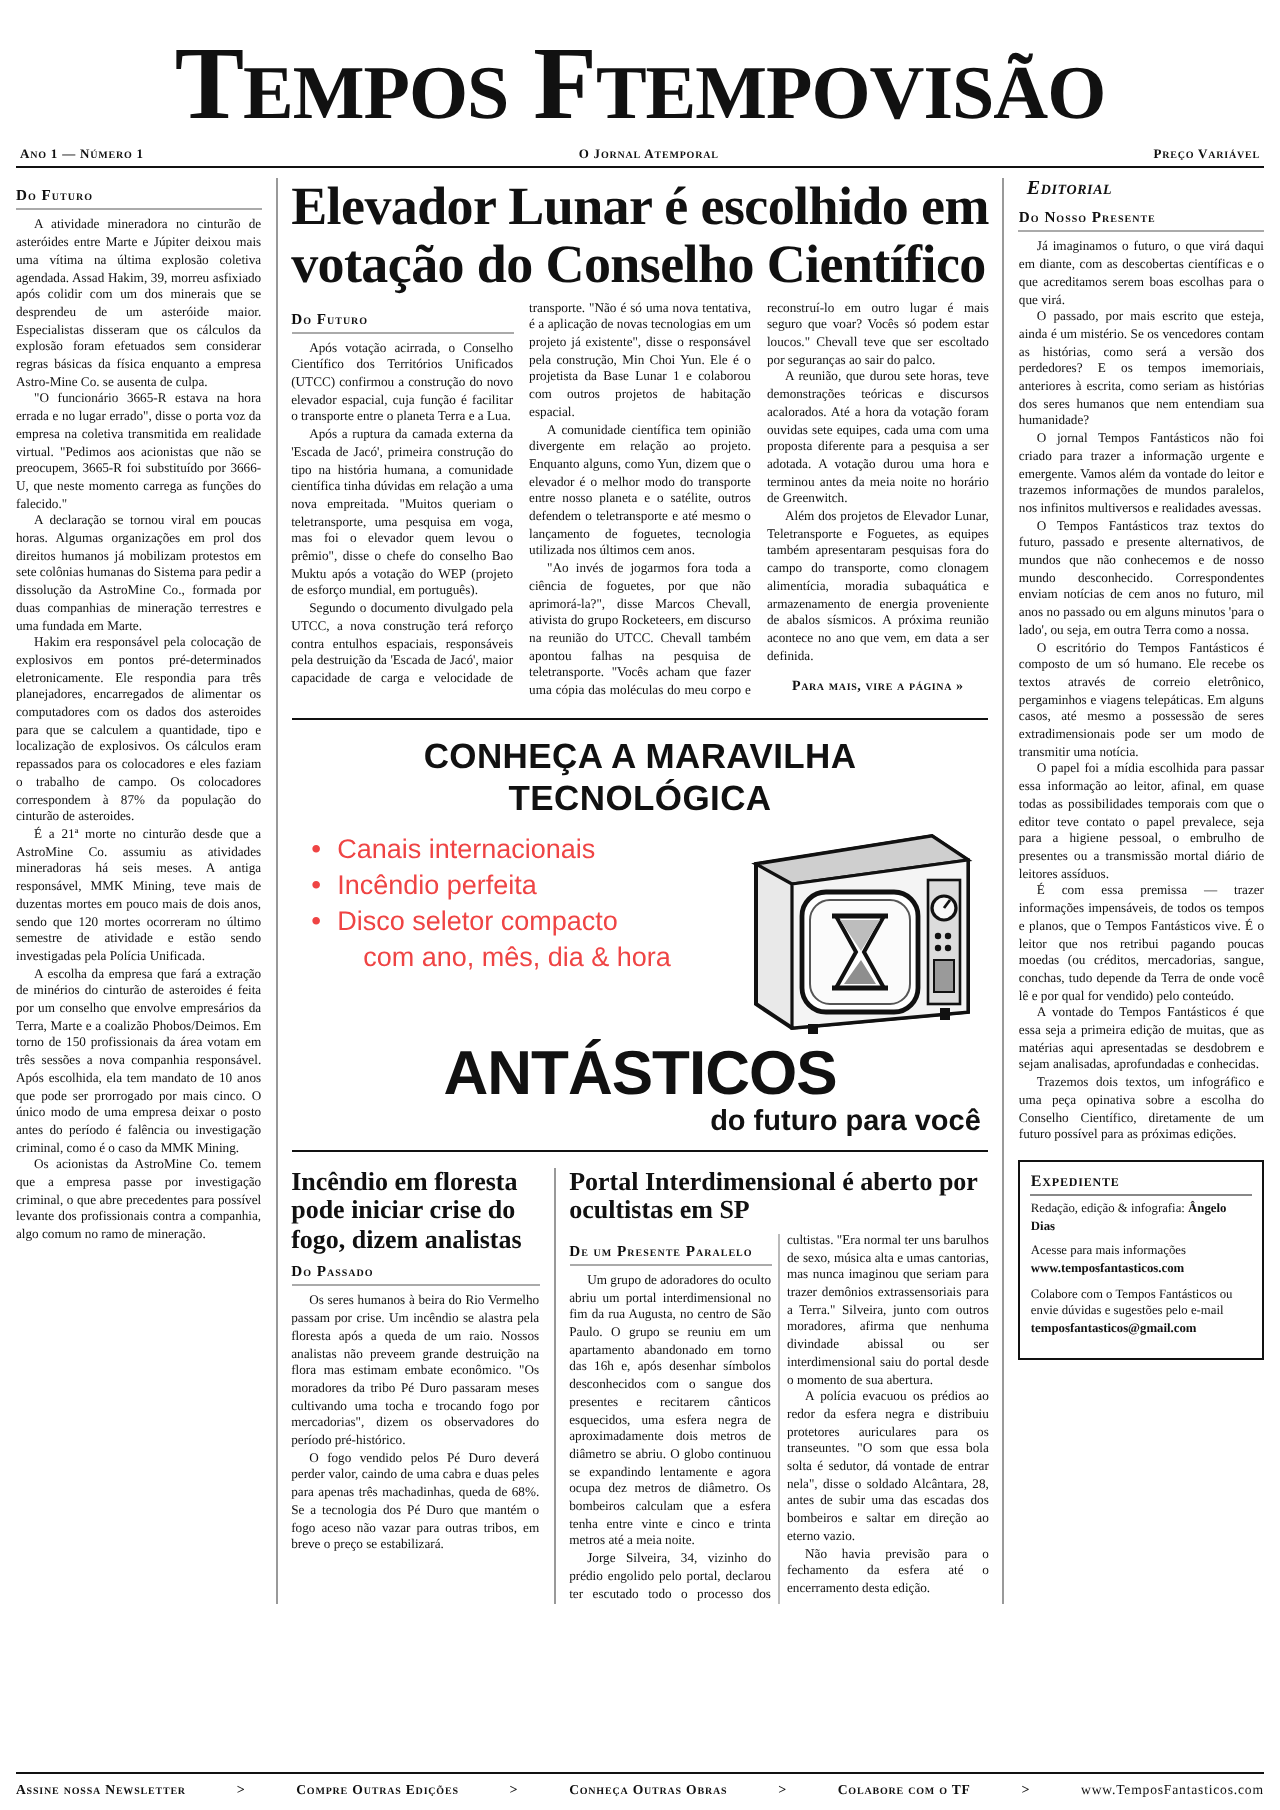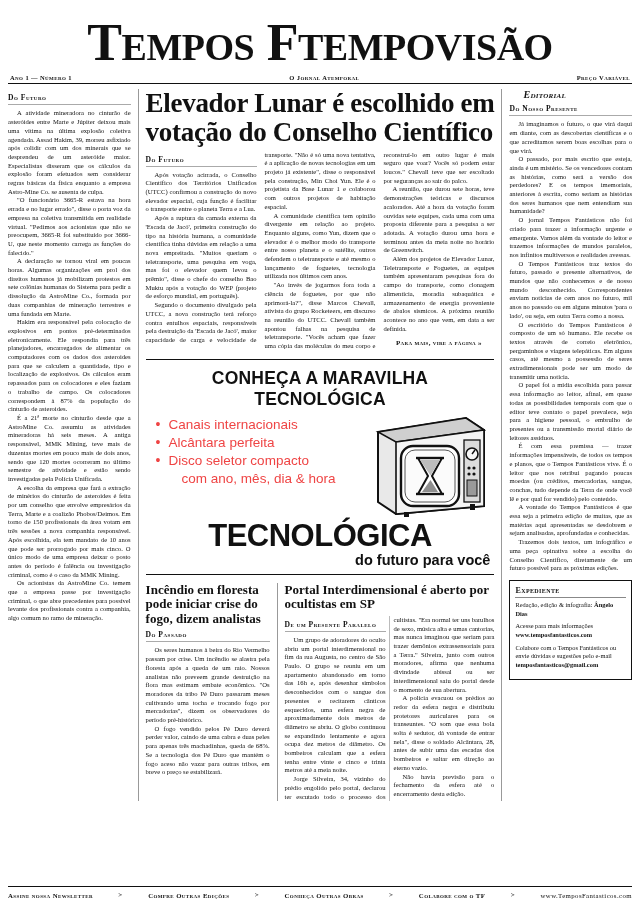--- a/index.html
+++ b/index.html
@@ -103,21 +103,21 @@
     letter-spacing:-0.5px; margin-top:-4px;
   }
   .ad-slogan {
     font-family:"Liberation Sans","DejaVu Sans",sans-serif;
     font-weight:700; font-size:14.5px; text-align:right; margin-top:-2px;
   }
 
   
   .editorial-kicker {
     font-style:italic; font-weight:700; font-variant:small-caps;
-    font-size:10px; letter-spacing:.3px; margin:0 0 1px 14px;
+    font-size:10px; letter-spacing:.3px; margin:0 0 1px 4px;
   }
   .h-editorial {
     font-style:italic; font-weight:700; font-size:12.6px; line-height:1.16; margin:0;
   }
   .expediente {
     border:1.1px solid #111; margin-top:7px; padding:5px 5px 6px 5px;
   }
   .expediente .ttl {
     font-variant:small-caps; font-weight:700; font-size:8px;
     letter-spacing:.4px; border-bottom:0.7px solid #888;
@@ -188,21 +188,21 @@
           <div class="jump">Para mais, vire a página »</div>
         </div>
       </div>
 
       <div class="ad">
         <div class="ad-title">CONHEÇA A MARAVILHA TECNOLÓGICA</div>
         <div class="ad-row">
           <div class="ad-left">
             <ul class="ad-bullets">
               <li>Canais internacionais</li>
-              <li>Alcântara perfeita</li>
+              <li>Incêndio perfeita</li>
               <li><span>Disco seletor compacto</span><span class="cont">com ano, mês, dia &amp; hora</span></li>
             </ul>
           </div>
           <div class="ad-tv">
             <svg viewBox="0 0 120 108" width="120" height="108" aria-hidden="true">
 
               <polygon points="8,22 96,8 114,20 114,96 26,104 8,92" fill="#e9e9e9" stroke="#111" stroke-width="2"></polygon>
               <polygon points="8,22 96,8 114,20 26,32" fill="#cfcfcf" stroke="#111" stroke-width="1.6"></polygon>
               <polygon points="26,32 114,20 114,96 26,104" fill="#f4f4f4" stroke="#111" stroke-width="1.6"></polygon>
 
@@ -222,21 +222,21 @@
               <circle cx="104" cy="58" r="1.6" fill="#111"></circle>
               <circle cx="99" cy="64" r="1.6" fill="#111"></circle>
               <circle cx="104" cy="64" r="1.6" fill="#111"></circle>
               <rect x="97" y="70" width="10" height="16" fill="#9a9a9a" stroke="#111" stroke-width="1"></rect>
 
               <rect x="34" y="102" width="5" height="5" fill="#111"></rect>
               <rect x="100" y="94" width="5" height="6" fill="#111"></rect>
             </svg>
           </div>
         </div>
-        <div class="ad-brand">TECNOLÓGICA</div>
+        <div class="ad-brand">ANTÁSTICOS</div>
         <div class="ad-slogan">do futuro para você</div>
       </div>
 
       <div class="vsplit">
         <div class="a">
           <h2 class="head h-sub">Incêndio em floresta pode iniciar crise do fogo, dizem analistas</h2>
           <div class="byline">Do Passado</div>
           <div class="bodytxt">
             <p>Os seres humanos à beira do Rio Vermelho passam por crise. Um incêndio se alastra pela floresta após a queda de um raio. Nossos analistas não preveem grande destruição na flora mas estimam embate econômico. "Os moradores da tribo Pé Duro passaram meses cultivando uma tocha e trocando fogo por mercadorias", dizem os observadores do período pré-histórico.</p>
             <p>O fogo vendido pelos Pé Duro deverá perder valor, caindo de uma cabra e duas peles para apenas três machadinhas, queda de 68%. Se a tecnologia dos Pé Duro que mantém o fogo aceso não vazar para outras tribos, em breve o preço se estabilizará.</p>

